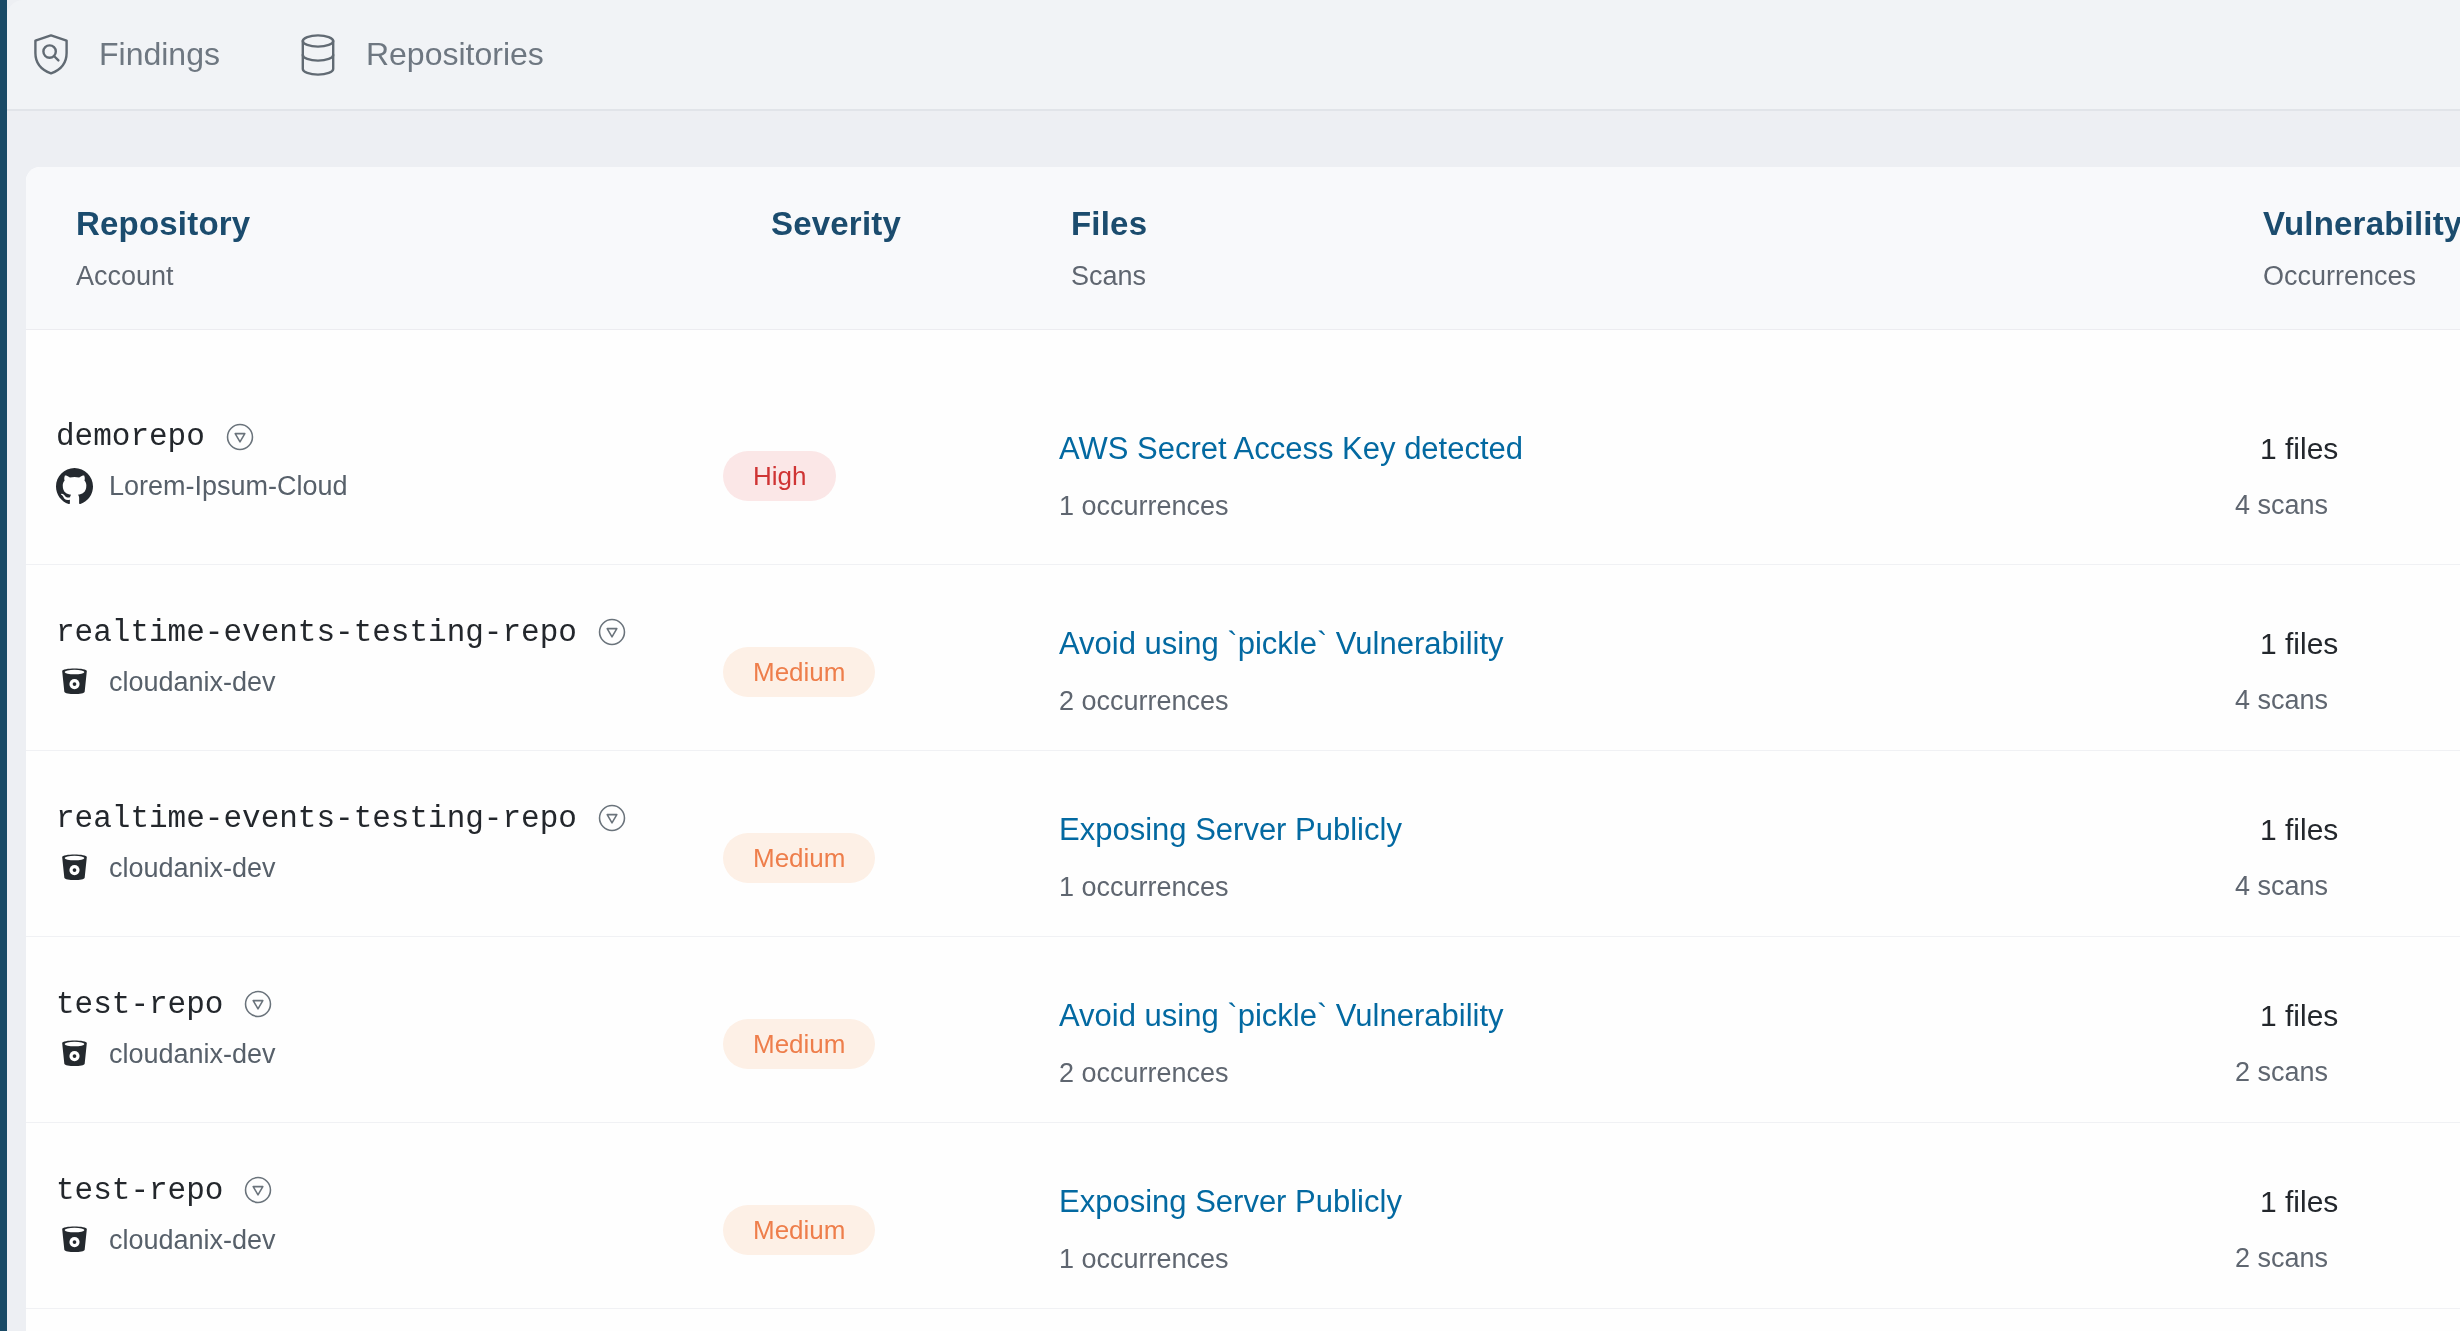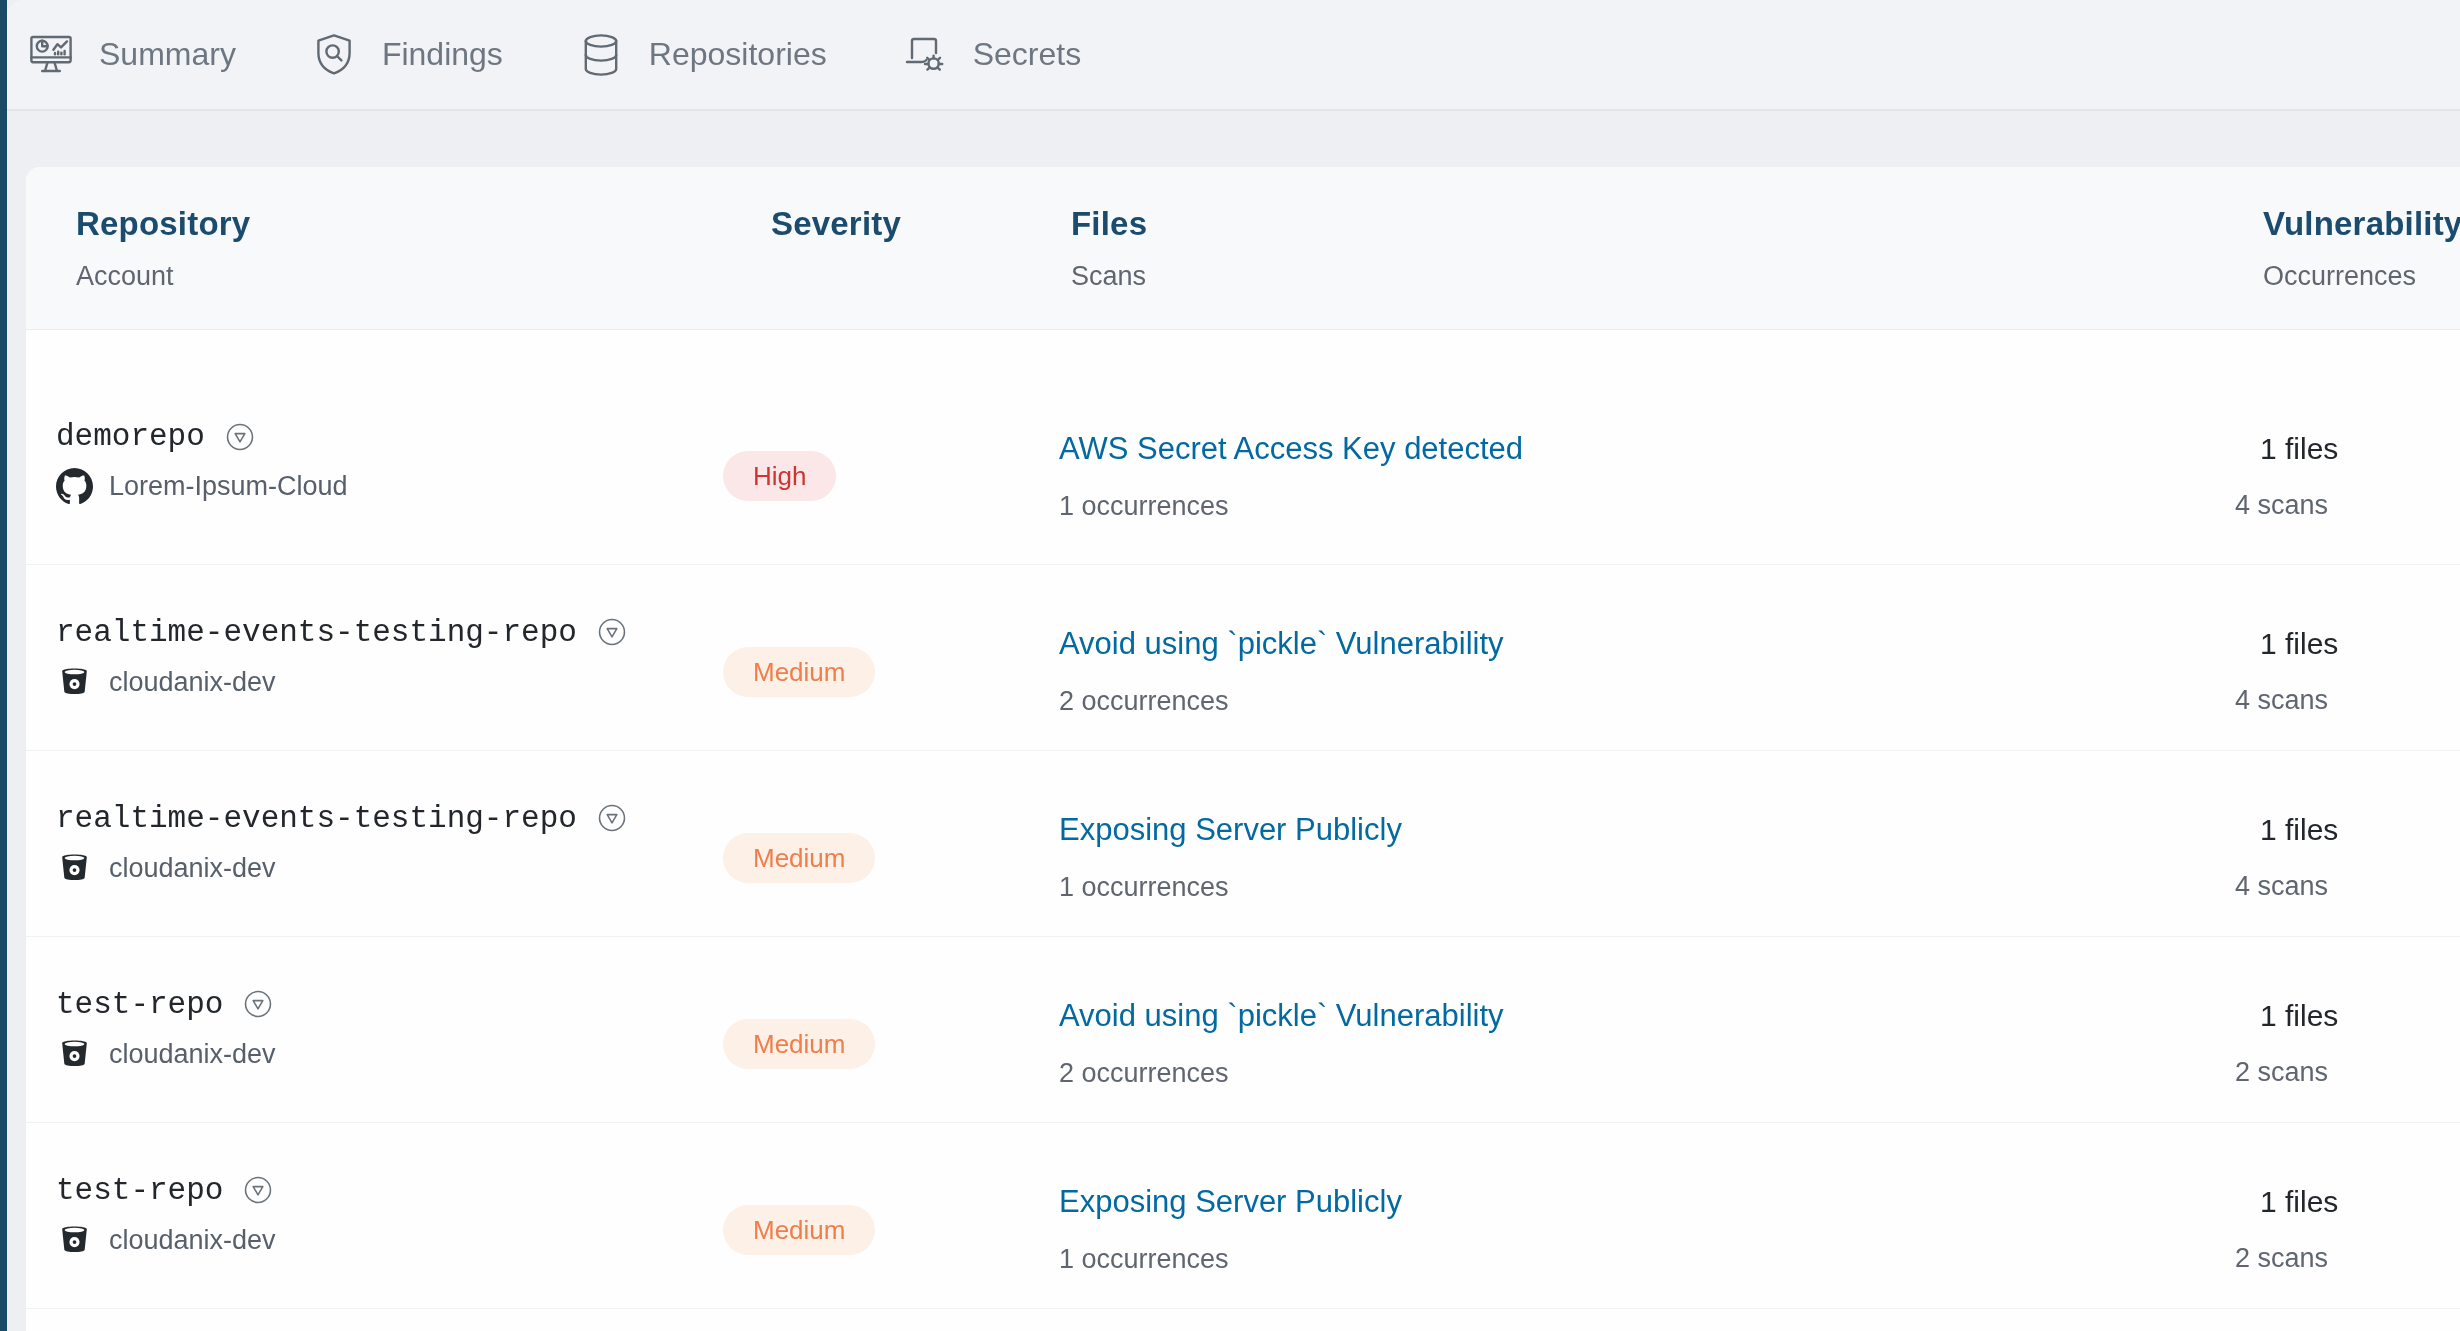--- a/index.html
+++ b/index.html
@@ -79,65 +79,37 @@
 </style>
 </head>
 <body>
 
 <div class="left-rail"></div>
 
 <div class="tabbar">
   <div class="tab">
     <span class="ticon">
       <svg viewBox="0 0 24 24" fill="none" stroke="currentColor" stroke-width="1.2" stroke-linecap="round" stroke-linejoin="round">
-        <rect x="2.2" y="3" width="19.6" height="12.6" rx="0.8"></rect>
-        <line x1="2.2" y1="13.2" x2="21.8" y2="13.2"></line>
-        <circle cx="7.6" cy="7.6" r="2.7"></circle>
-        <path d="M7.6 4.9 v2.7 h2.7"></path>
-        <polyline points="13.2 9.4 15.2 6.6 17 8.2 20 5.2"></polyline>
-        <line x1="14" y1="11" x2="14" y2="11.6"></line>
-          <line x1="15.6" y1="10.4" x2="15.6" y2="11.6"></line>
-          <line x1="17.2" y1="10.8" x2="17.2" y2="11.6"></line>
-          <line x1="18.8" y1="10" x2="18.8" y2="11.6"></line>
-        <path d="M10.3 15.6 L9 20 M13.7 15.6 L15 20 M7.6 20 h8.8"></path>
-      </svg>
-    </span>
-    <span>Summary</span>
-  </div>
-  <div class="tab">
-    <span class="ticon">
-      <svg viewBox="0 0 24 24" fill="none" stroke="currentColor" stroke-width="1.2" stroke-linecap="round" stroke-linejoin="round">
         <path d="M12 2.2 L19.8 4.8 V11 c0 5-3.1 8.5-7.8 10.2 C7.3 19.5 4.2 16 4.2 11 V4.8 Z"></path>
         <circle cx="11.3" cy="10.3" r="3.1"></circle>
         <line x1="13.5" y1="12.5" x2="15.7" y2="14.7"></line>
       </svg>
     </span>
     <span>Findings</span>
   </div>
   <div class="tab">
     <span class="ticon">
       <svg viewBox="0 0 24 24" fill="none" stroke="currentColor" stroke-width="1.2" stroke-linecap="round" stroke-linejoin="round">
         <ellipse cx="12" cy="5" rx="7.6" ry="2.8"></ellipse>
         <path d="M4.4 5 v7 c0 1.55 3.4 2.8 7.6 2.8 s7.6-1.25 7.6-2.8 V5"></path>
         <path d="M4.4 12 v7 c0 1.55 3.4 2.8 7.6 2.8 s7.6-1.25 7.6-2.8 v-7"></path>
       </svg>
     </span>
     <span>Repositories</span>
   </div>
-  <div class="tab">
-    <span class="ticon">
-      <svg viewBox="0 0 24 24" fill="none" stroke="currentColor" stroke-width="1.2" stroke-linecap="round" stroke-linejoin="round">
-        <path d="M5.5 13.5 V5 a1 1 0 0 1 1-1 h10 a1 1 0 0 1 1 1 v6"></path>
-        <path d="M3 15.5 h7.5 a3 3 0 0 0 2.2-1"></path>
-        <circle cx="16.3" cy="16.3" r="2.6"></circle>
-        <path d="M16.3 13.7 v-1.4 M14.2 14.4 l-1.1-1 M18.4 14.4 l1.1-1 M13.7 16.5 h-1.7 M18.9 16.5 h1.7 M14.4 18.2 l-1.2 1.1 M18.2 18.2 l1.2 1.1"></path>
-      </svg>
-    </span>
-    <span>Secrets</span>
-  </div>
 </div>
 
 <div class="table-wrap">
   <div class="thead">
     <div class="th">
       <div class="title">Repository</div>
       <div class="subtitle">Account</div>
     </div>
     <div class="th sev">
       <div class="title">Severity</div>

